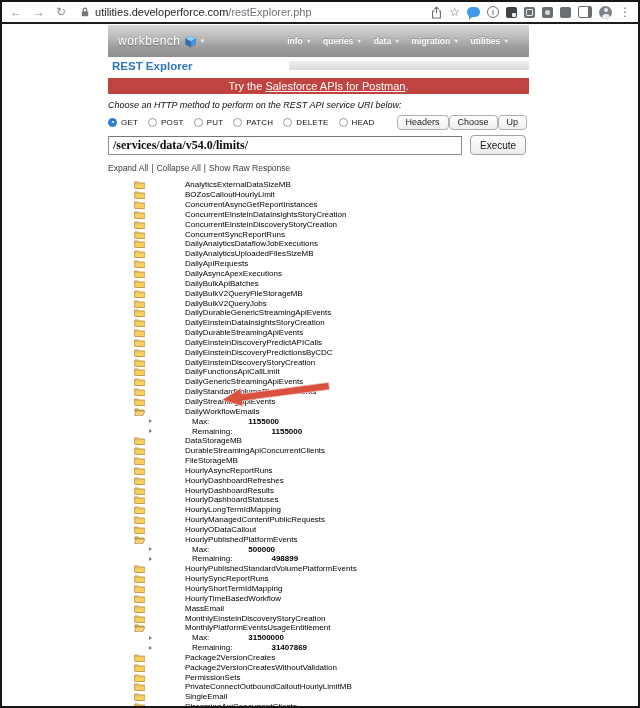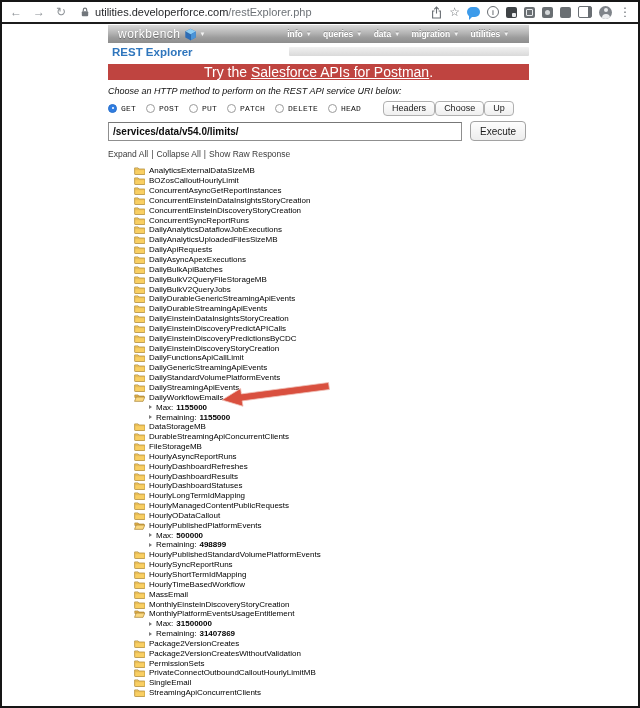--- a/index.html
+++ b/index.html
@@ -27,69 +27,69 @@
   .sq.book::after{content:"";position:absolute;left:3px;top:3px;width:5px;height:5px;background:#d6d9db;border-radius:50%;}
   .ci-sidebar{width:12px;height:10px;border:1.5px solid #696e73;border-radius:2px;position:relative;}
   .ci-sidebar::after{content:"";position:absolute;right:0;top:0;bottom:0;width:3px;background:#696e73;}
   .ci-profile{width:13px;height:13px;border-radius:50%;background:#7f848a;position:relative;overflow:hidden;}
   .ci-profile::before{content:"";position:absolute;left:4.5px;top:2.5px;width:4px;height:4px;border-radius:50%;background:#eceef0;}
   .ci-profile::after{content:"";position:absolute;left:2.5px;top:8px;width:8px;height:6px;border-radius:4px 4px 0 0;background:#eceef0;}
 
   
   .main{position:absolute;left:108px;top:25px;width:421px;}
 
-  .navbar{height:18px;background:linear-gradient(#d9d9d9,#b4b4b4 45%,#9c9c9c 70%,#8d8d8d);
+  .navbar{height:32px;background:linear-gradient(#d9d9d9,#b4b4b4 45%,#9c9c9c 70%,#8d8d8d);
           display:flex;align-items:center;gap:48px;}
   .brand{display:flex;align-items:center;margin-left:10px;}
   .brand-text{color:#fff;font-size:12px;letter-spacing:.5px;text-shadow:0 1px 1px rgba(0,0,0,.35);}
   .brand .cube{margin-left:3px;display:flex;}
   .caret{color:#f2f2f2;font-size:6px;margin-left:3px;}
   .nav-menu{display:flex;flex:1;justify-content:space-around;margin:0 14px 0 28px;}
   .nav-item{display:flex;align-items:center;color:#fff;font-size:8.5px;font-weight:bold;
             text-shadow:0 -1px 0 rgba(0,0,0,.25);cursor:default;}
 
   .title-row{margin-top:3px;height:13px;display:flex;justify-content:space-between;align-items:flex-start;}
   .page-title{color:#2f76bd;font-size:11.5px;font-weight:bold;margin-left:4px;}
   .mini-bar{width:240px;height:9px;margin-top:1px;border-radius:1px;
             background:linear-gradient(#f1f1f1,#dadada);}
 
-  .banner{margin-top:5px;height:16px;background:#bf4440;color:#fff;font-size:14px;
+  .banner{margin-top:5px;height:16px;background:#bf4440;color:#fff;font-size:11px;
           text-align:center;line-height:16px;}
   .banner a{color:#fff;text-decoration:underline;cursor:pointer;}
 
   .instruction{margin-top:6px;height:10px;font-size:9px;font-style:italic;color:#101010;}
 
   .methods-row{margin-top:5px;height:14px;display:flex;align-items:center;font-size:8px;color:#111;}
   .method{display:flex;align-items:center;margin-right:10px;cursor:default;}
   .radio{width:9px;height:9px;border-radius:50%;border:1px solid #9b9b9b;background:#fff;
          box-sizing:border-box;margin-right:4px;position:relative;}
   .radio.sel{background:#2f7de1;border-color:#2a71cc;}
   .radio.sel::after{content:"";position:absolute;left:2.5px;top:2.5px;width:2px;height:2px;border-radius:50%;background:#fff;}
-  .mlabel{letter-spacing:.2px;font-family:Liberation Mono, monospace;}
+  .mlabel{letter-spacing:.2px;}
   .btn-group{display:flex;margin-left:12px;}
   .mini-btn{font-family:"Liberation Sans",sans-serif;font-size:9px;color:#222;height:15px;
             padding:0 8px;border:1px solid #b0b0b0;border-radius:4px;
             background:linear-gradient(#ffffff,#efefef);cursor:pointer;}
 
   .uri-row{margin-top:6px;display:flex;align-items:center;}
   .uri-input{width:348px;height:17px;border:1px solid #8f8f8f;border-top-color:#777;
-             font-family:Liberation Sans, sans-serif;font-weight:bold;font-size:10px;color:#0c0c0c;
+             font-family:Liberation Serif, serif;font-weight:bold;font-size:12px;color:#0c0c0c;
              padding:0 0 0 4px;box-sizing:content-box;}
   .exec-btn{margin-left:8px;height:20px;padding:0 9px;font-family:"Liberation Sans",sans-serif;
             font-size:10px;color:#1a1a1a;border:1px solid #a2a2a2;border-radius:4px;
             background:linear-gradient(#fdfdfd,#ededed);cursor:pointer;}
 
   .links-row{margin-top:8px;height:10px;font-size:8.5px;color:#3c3c3c;}
   .rlink{color:#3c3c3c;cursor:pointer;text-align:right;}
   .lsep{margin:0 3px;color:#3c3c3c;}
 
   
   .tree{margin-top:7px;}
   .t-row{height:9.85px;display:flex;align-items:center;font-size:8px;color:#000;
-         padding-left:26px;white-space:nowrap;}
+         padding-left:26px;white-space:nowrap;gap:36px;}
   .t-row svg{flex:none;}
   .flabel{margin-left:4px;}
   .t-child{padding-left:41px;}
   .chev{width:0;height:0;border-left:3.5px solid #7a7a7a;border-top:2.8px solid transparent;
         border-bottom:2.8px solid transparent;margin-right:4px;}
   .kv .val{font-weight:bold;margin-left:3px;}
 
   
   .arrow{position:absolute;left:214px;top:382px;width:122px;height:27px;z-index:10;pointer-events:none;}
 </style>
@@ -315,28 +315,28 @@
           <path d="M0.8 2.2h4.4l1.2 1.4h6.8a.8.8 0 01.8.8v5.4a.8.8 0 01-.8.8H1.6a.8.8 0 01-.8-.8z" fill="#f9cf62" stroke="#a9822f" stroke-width="0.9"></path>
           <path d="M0.8 4.4h12.9" stroke="#d9ae4e" stroke-width="0.8" fill="none"></path>
         </svg>
         <span class="flabel">DailyDurableGenericStreamingApiEvents</span>
       </div>
       <div class="t-row">
         <svg width="11" height="9" viewBox="0 0 14 11">
           <path d="M0.8 2.2h4.4l1.2 1.4h6.8a.8.8 0 01.8.8v5.4a.8.8 0 01-.8.8H1.6a.8.8 0 01-.8-.8z" fill="#f9cf62" stroke="#a9822f" stroke-width="0.9"></path>
           <path d="M0.8 4.4h12.9" stroke="#d9ae4e" stroke-width="0.8" fill="none"></path>
         </svg>
+        <span class="flabel">DailyEinsteinDataInsightsStoryCreation</span>
+      </div>
+      <div class="t-row">
+        <svg width="11" height="9" viewBox="0 0 14 11">
+          <path d="M0.8 2.2h4.4l1.2 1.4h6.8a.8.8 0 01.8.8v5.4a.8.8 0 01-.8.8H1.6a.8.8 0 01-.8-.8z" fill="#f9cf62" stroke="#a9822f" stroke-width="0.9"></path>
+          <path d="M0.8 4.4h12.9" stroke="#d9ae4e" stroke-width="0.8" fill="none"></path>
+        </svg>
         <span class="flabel">DailyDurableStreamingApiEvents</span>
-      </div>
-      <div class="t-row">
-        <svg width="11" height="9" viewBox="0 0 14 11">
-          <path d="M0.8 2.2h4.4l1.2 1.4h6.8a.8.8 0 01.8.8v5.4a.8.8 0 01-.8.8H1.6a.8.8 0 01-.8-.8z" fill="#f9cf62" stroke="#a9822f" stroke-width="0.9"></path>
-          <path d="M0.8 4.4h12.9" stroke="#d9ae4e" stroke-width="0.8" fill="none"></path>
-        </svg>
-        <span class="flabel">DailyEinsteinDataInsightsStoryCreation</span>
       </div>
       <div class="t-row">
         <svg width="11" height="9" viewBox="0 0 14 11">
           <path d="M0.8 2.2h4.4l1.2 1.4h6.8a.8.8 0 01.8.8v5.4a.8.8 0 01-.8.8H1.6a.8.8 0 01-.8-.8z" fill="#f9cf62" stroke="#a9822f" stroke-width="0.9"></path>
           <path d="M0.8 4.4h12.9" stroke="#d9ae4e" stroke-width="0.8" fill="none"></path>
         </svg>
         <span class="flabel">DailyEinsteinDiscoveryPredictAPICalls</span>
       </div>
       <div class="t-row">
         <svg width="11" height="9" viewBox="0 0 14 11">

